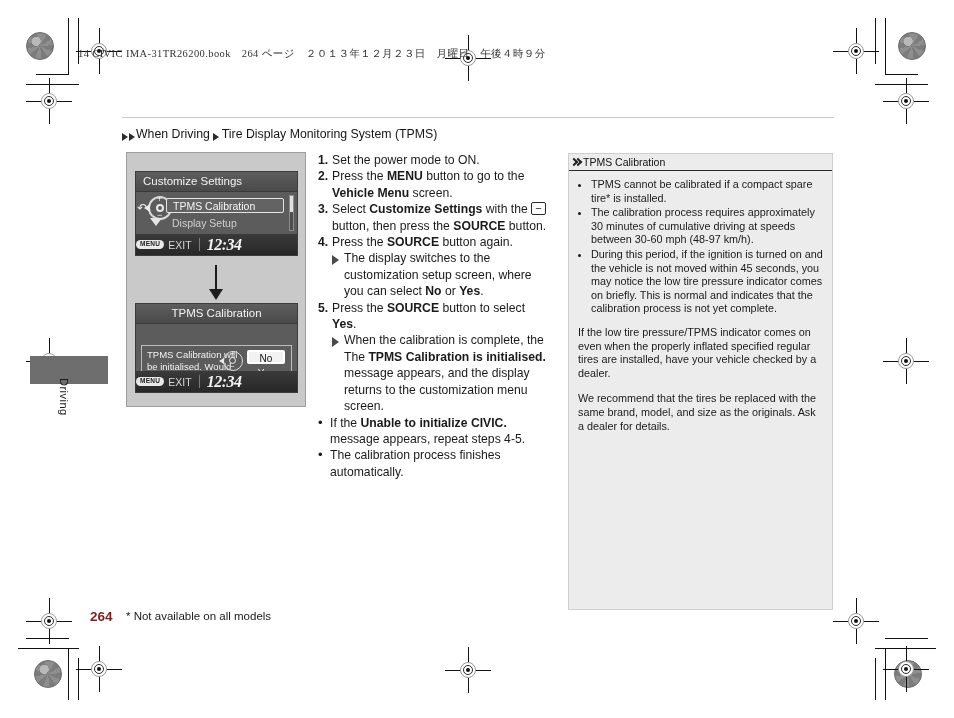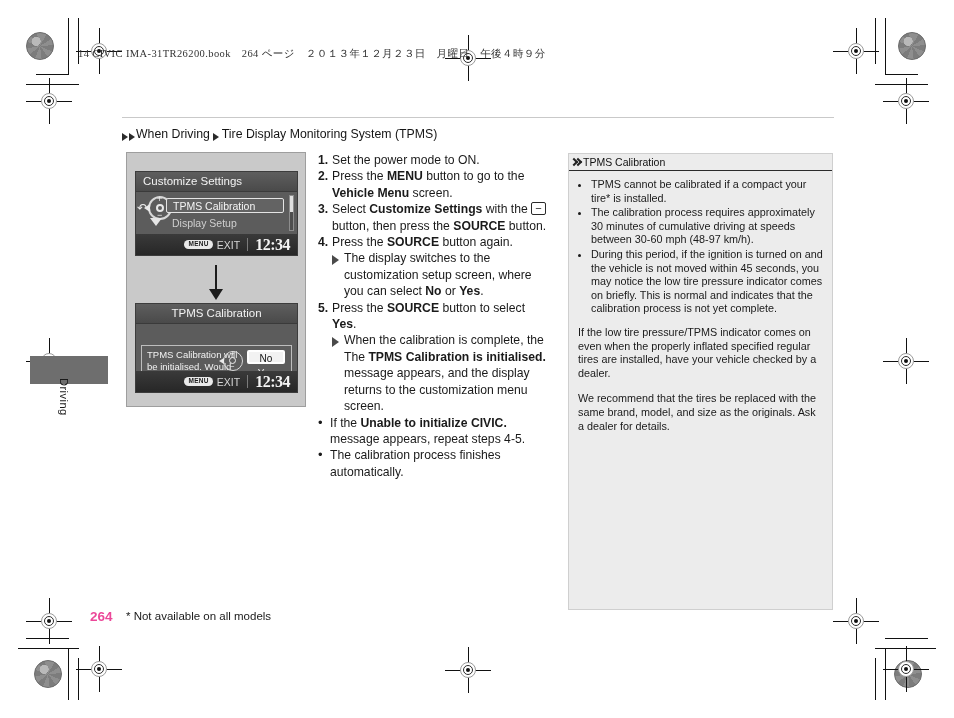--- a/index.html
+++ b/index.html
@@ -113,31 +113,31 @@
   .dpad .plus{top:1px;}
   .dpad .minus{top:17px;}
   .dpad .arr-r{position:absolute;left:28px;top:9px;width:0;height:0;border-left:6px solid #eaeaea;border-top:4px solid transparent;border-bottom:4px solid transparent;}
   .dpad .arr-l{position:absolute;left:3px;top:9px;width:0;height:0;border-right:6px solid #eaeaea;border-top:4px solid transparent;border-bottom:4px solid transparent;}
   .dpad .back{position:absolute;left:-4px;top:7px;font-size:12px;color:#efefef;line-height:12px;}
   .downtri{position:absolute;left:14px;top:26px;width:0;height:0;border-top:8px solid #e6e6e6;border-left:6px solid transparent;border-right:6px solid transparent;}
 
   .imid-foot{
     position:absolute;left:0;bottom:0;width:100%;height:21px;
     background:linear-gradient(#3a3a3a,#272727);
-    display:flex;align-items:center;justify-content:flex-end;
+    display:flex;align-items:center;justify-content:flex-start;
   }
   .menu-pill{
     background:#e9e9e9;color:#1c1c1c;font-size:6.5px;font-weight:bold;
     border-radius:7px;padding:1.5px 4px;letter-spacing:.3px;line-height:1;
     transform:skewX(-4px);
   }
   .exit-txt{font-size:10.5px;color:#d6d6d6;margin-left:4px;}
   .sep{width:1px;height:13px;background:#7b7b7b;margin:0 7px;}
   .clock{
-    font-family:"Liberation Serif", serif;font-weight:bold;
+    font-family:"Liberation Serif", serif;font-style:italic;font-weight:bold;
     font-size:16px;color:#f4f4f4;margin-right:7px;letter-spacing:-.5px;
   }
 
   .arrow-down{position:absolute;left:50%;margin-left:-1px;top:112px;width:1.5px;height:28px;background:#1c1c1c;}
   .arrow-head{position:absolute;left:50%;margin-left:-7px;top:136px;width:0;height:0;border-top:11px solid #1c1c1c;border-left:7px solid transparent;border-right:7px solid transparent;}
 
   .dialog{
     position:absolute;left:5px;top:21px;right:5px;height:46px;
     border:1px solid #bdbdbd;box-sizing:border-box;background:#5c5c5c;
   }
@@ -203,21 +203,21 @@
     border-top:2px solid #222;border-right:2px solid #222;transform:rotate(45deg);
   }
   .chev::before{left:0px;}
   .chev::after{left:4px;}
   .side-body{padding:7px 9px 0 9px;font-size:10.8px;line-height:13.6px;color:#1a1a1a;}
   .side-body ul{margin:0 0 10px 0;padding-left:13px;}
   .side-body li{margin-bottom:1px;}
   .side-body p{margin:0 0 12px 0;}
 
   
-  .pagenum{position:absolute;left:90px;top:609px;font-size:13.5px;font-weight:bold;color:#ec4899;}
+  .pagenum{position:absolute;left:90px;top:609px;font-size:13.5px;font-weight:bold;color:#7f1d1d;}
   .footnote{position:absolute;left:126px;top:610px;font-size:11.5px;color:#1a1a1a;}
 </style>
 </head>
 <body>
 
 <div class="abs">
 
   <div class="halftone" style="left:26px;top:32px;"></div>
   <div class="cropline" style="left:68px;top:18px;width:1px;height:56px;"></div>
   <div class="cropline" style="left:78px;top:18px;width:1px;height:46px;"></div>
@@ -450,21 +450,21 @@
   </div>
 </div>
 
 <div class="side">
   <div class="side-head">
     <span class="chev"></span>
     <span>TPMS Calibration</span>
   </div>
   <div class="side-body">
     <ul>
-      <li>TPMS cannot be calibrated if a compact your tire* is installed.</li>
+      <li>TPMS cannot be calibrated if a compact spare tire* is installed.</li>
       <li>The calibration process requires approximately 30 minutes of cumulative driving at speeds between 30-60 mph (48-97 km/h).</li>
       <li>During this period, if the ignition is turned on and the vehicle is not moved within 45 seconds, you may notice the low tire pressure indicator comes on briefly. This is normal and indicates that the calibration process is not yet complete.</li>
     </ul>
     <p>If the low tire pressure/TPMS indicator comes on even when the properly inflated specified regular tires are installed, have your vehicle checked by a dealer.</p>
     <p>We recommend that the tires be replaced with the same brand, model, and size as the originals. Ask a dealer for details.</p>
   </div>
 </div>
 
 <div class="pagenum">264</div>
 <div class="footnote">* Not available on all models</div>

